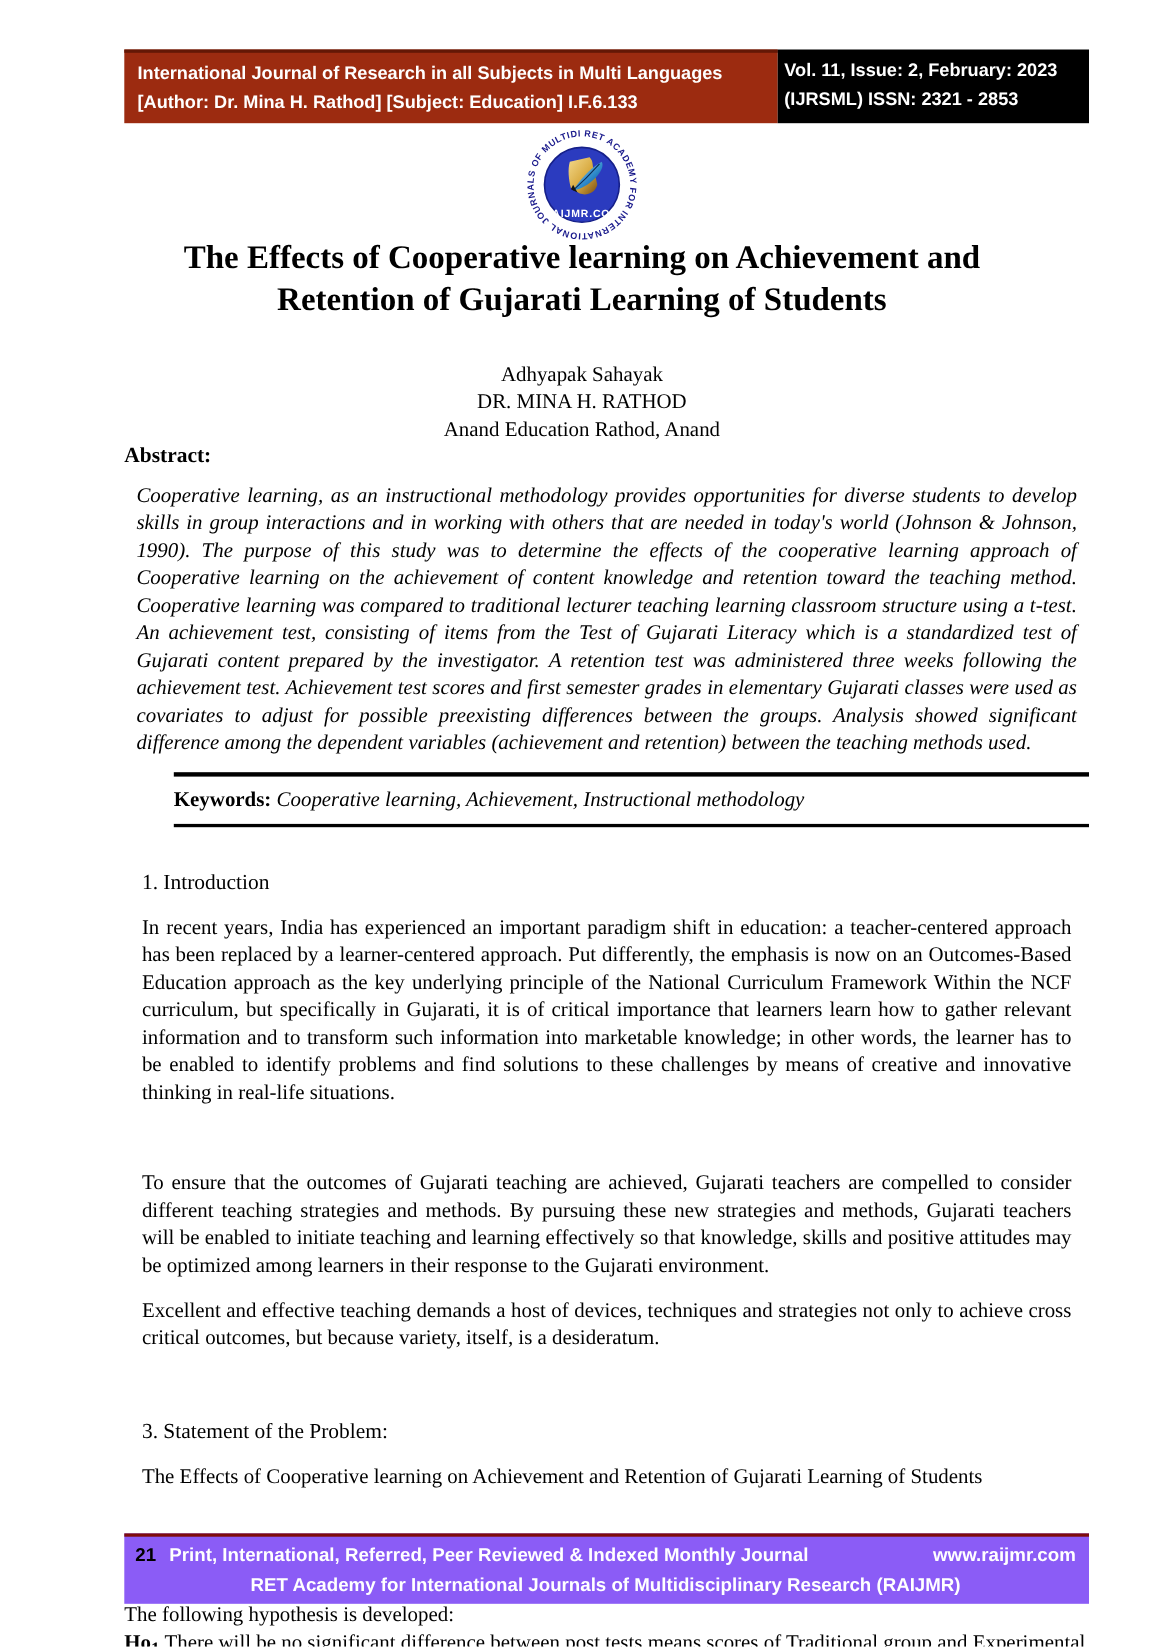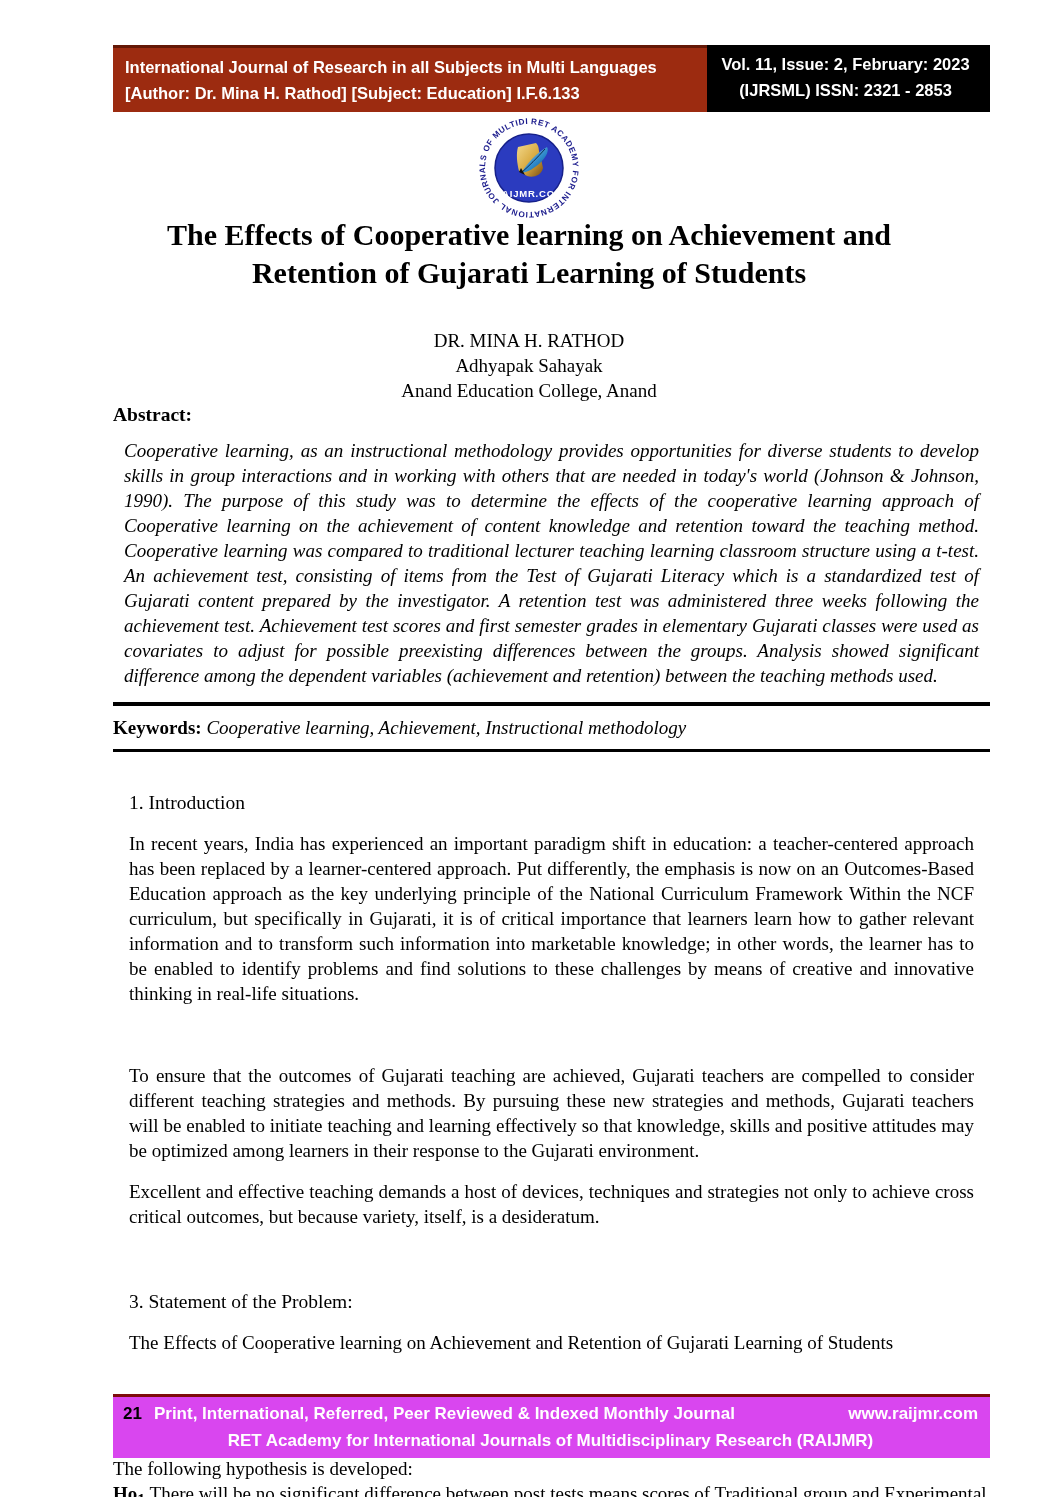--- a/index.html
+++ b/index.html
@@ -18,21 +18,21 @@
   }
   .header-left{
     width:594px;box-sizing:border-box;
     background:#9c2b10;border-top:3px solid #641806;
     color:#fff;font-weight:bold;font-size:16.5px;line-height:26px;
     padding:6px 10px 6px 12px;
   }
   .header-right{
     width:283px;box-sizing:border-box;
     background:#000000;color:#fff;font-weight:bold;
-    font-size:16.5px;line-height:26px;text-align:center;
+    font-size:16.5px;line-height:26px;text-align:left;
     padding:6px 12px 6px 6px;
   }
   
   .logo-wrap{position:absolute;top:116px;left:0;width:100%;text-align:center;}
   .logo-svg{width:104px;height:104px;}
   
   .title{
     position:absolute;top:216px;left:0;width:100%;
     text-align:center;font-weight:bold;font-size:30px;line-height:38px;
   }
@@ -43,35 +43,36 @@
   
   .content{
     position:absolute;left:113px;top:402px;width:877px;
     font-size:19px;line-height:25px;
   }
   .h-bold{font-weight:bold;font-size:19.5px;}
   .abstract-body{font-style:italic;text-align:justify;margin:11px;}
   .kw-box{
     margin-top:14px;border-top:4px solid #000;border-bottom:3px solid #000;
     padding:9px 0 9px 0;
+    margin-left:45px;
   }
   .kw-label{font-weight:bold;}
   .kw-text{font-style:italic;}
   .sec-heading{font-weight:normal;font-size:19.5px;margin:16px;}
   .para{text-align:justify;margin:16px;}
   .gap-line{height:25px;}
   .gap-big{height:28px;}
   .hypo{
     padding-left:56px;text-indent:-56px;margin:0;
   }
   .hypo .hprefix{font-weight:bold;text-decoration:underline;}
   
   .footer{
     position:absolute;left:113px;top:1394px;width:877px;box-sizing:border-box;
-    background:#d946ef;border-top:3px solid #7e0c0c;
+    background:#8b5cf6;border-top:3px solid #7e0c0c;
     color:#fff;font-family:"Liberation Sans", sans-serif;font-weight:bold;
     font-size:17px;line-height:27px;
     padding:3px 12px 4px 10px;
   }
   .footer-line1{display:flex;align-items:baseline;}
   .footer-pagenum{color:#000;margin-right:12px;}
   .footer-spacer{flex:1;}
   .footer-line2{text-align:center;}
 </style>
 </head>
@@ -116,23 +117,23 @@
       <text x="52" y="81" text-anchor="middle" font-family="Liberation Sans, sans-serif" font-size="9.5" font-weight="bold" fill="#ffffff" letter-spacing="0.8">RAIJMR.COM</text>
     </svg>
   </div>
 
   <div class="title">
     <div>The Effects of Cooperative learning on Achievement and</div>
     <div>Retention of Gujarati Learning of Students</div>
   </div>
 
   <div class="authors">
+    <div>Adhyapak Sahayak</div>
     <div>DR. MINA H. RATHOD</div>
-    <div>Adhyapak Sahayak</div>
-    <div>Anand Education College, Anand</div>
+    <div>Anand Education Rathod, Anand</div>
   </div>
 
   <div class="content">
 
     <div class="h-bold">Abstract:</div>
     <p class="abstract-body">Cooperative learning, as an instructional methodology provides opportunities for diverse students to develop skills in group interactions and in working with others that are needed in today's world (Johnson &amp; Johnson, 1990). The purpose of this study was to determine the effects of the cooperative learning approach of Cooperative learning on the achievement of content knowledge and retention toward the teaching method. Cooperative learning was compared to traditional lecturer teaching learning classroom structure using a t-test. An achievement test, consisting of items from the Test of Gujarati Literacy which is a standardized test of Gujarati content prepared by the investigator. A retention test was administered three weeks following the achievement test. Achievement test scores and first semester grades in elementary Gujarati classes were used as covariates to adjust for possible preexisting differences between the groups.  Analysis showed significant difference among the dependent variables (achievement and retention) between the teaching methods used.</p>
 
     <div class="kw-box">
       <span class="kw-label">Keywords:</span>
       <span class="kw-text">Cooperative learning, Achievement, Instructional methodology</span>

